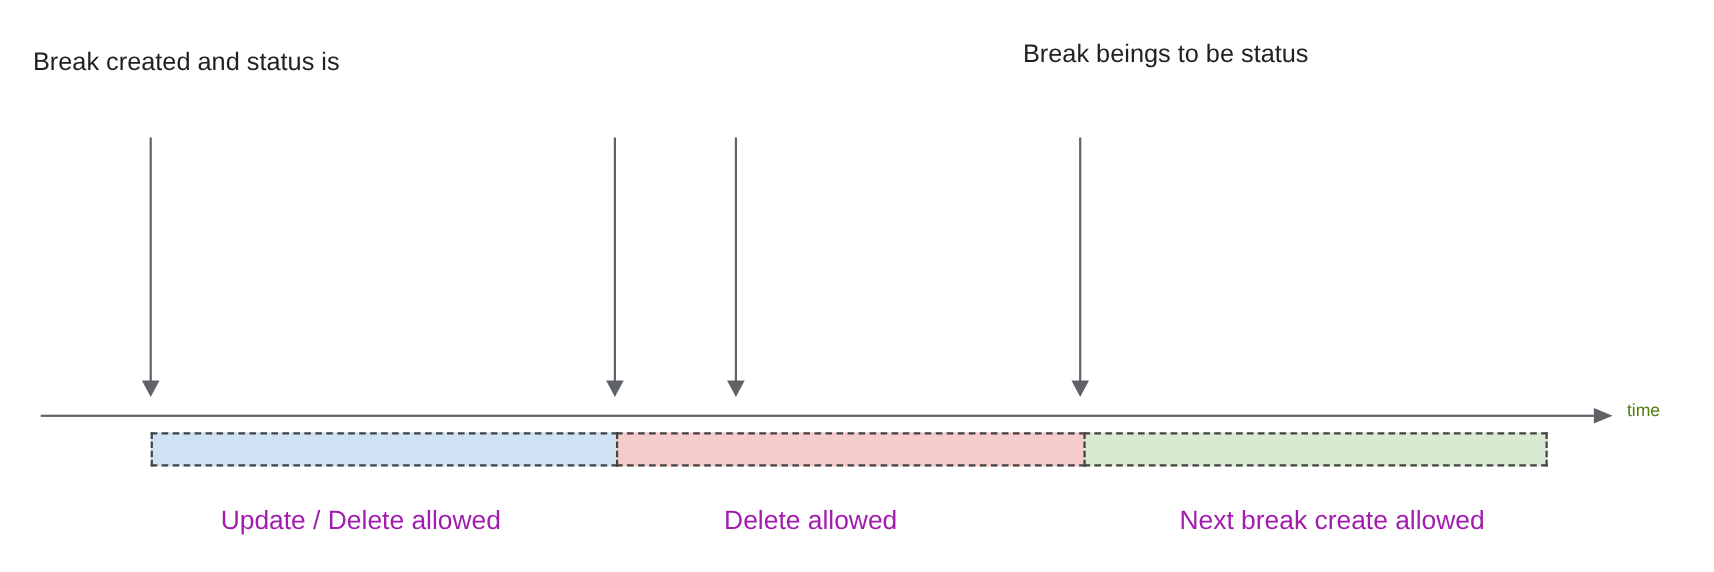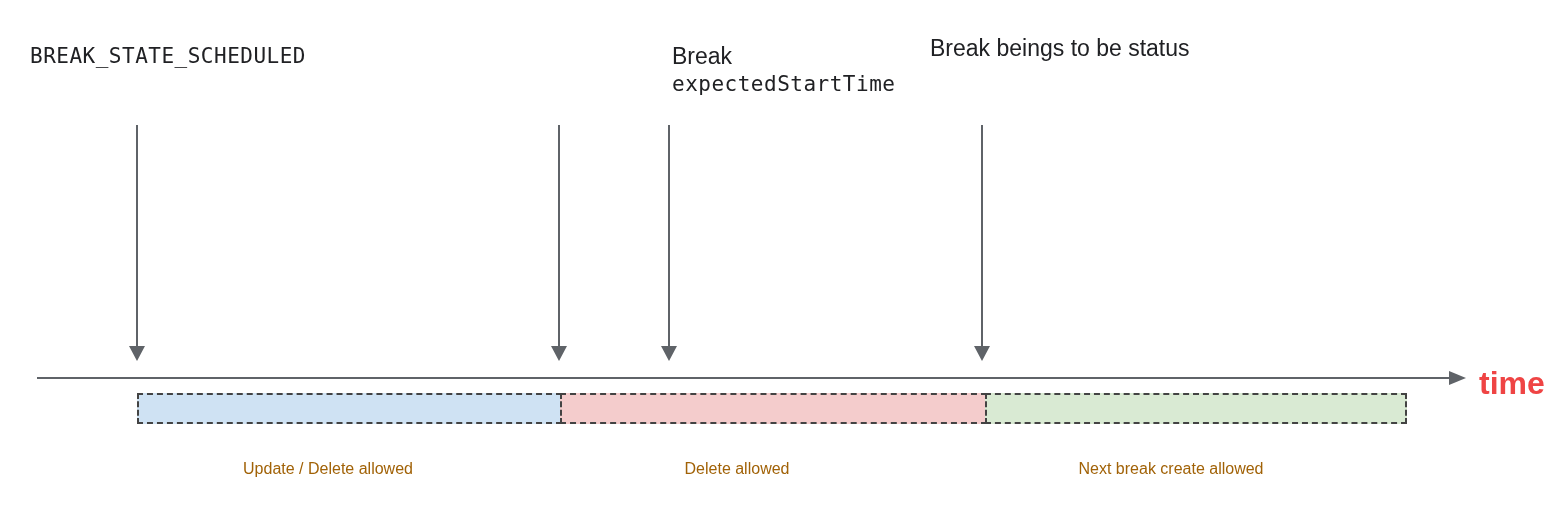--- a/index.html
+++ b/index.html
@@ -64,23 +64,22 @@
     top: 371px;
     width: 0; height: 0;
     border-top: 7px solid transparent;
     border-bottom: 7px solid transparent;
     border-left: 17px solid #5f6368;
   }
   .axis-label {
     position: absolute;
     left: 1479px;
     top: 365px;
-    font-size: 32px;
-    color: #ef4444;
-    font-weight: bold;
+    font-size: 16px;
+    color: #4d7c0f;
   }
   
   .segments {
     position: absolute;
     left: 137px;
     top: 393px;
     display: flex;
   }
   .segment {
     box-sizing: border-box;
@@ -89,42 +88,38 @@
   }
   .segment + .segment { margin-left: -2px; }
   #seg1 { width: 425px; background: #cfe2f3; }
   #seg2 { width: 427px; background: #f4cccc; }
   #seg3 { width: 422px; background: #d9ead3; }
   
   .seg-label {
     position: absolute;
     top: 460px;
     transform: translateX(-50%);
-    font-size: 16px;
+    font-size: 24px;
     white-space: nowrap;
-    color: #a16207;
+    color: #a21caf;
   }
   #seglabel1 { left: 328px; }
   #seglabel2 { left: 737px; }
-  #seglabel3 { left: 1171px; text-align: right; }
+  #seglabel3 { left: 1211px; text-align: right; }
 </style>
 </head>
 <body>
 
 <div class="canvas">
 
   <div class="annotation" id="ann1">
-    <div class="code">BREAK_STATE_SCHEDULED</div>
+    <div>Break created and status is</div>
   </div>
 
 
-  <div class="annotation" id="ann3">
-    <div>Break</div>
-    <div class="code">expectedStartTime</div>
-  </div>
 
   <div class="annotation" id="ann4">
     <div>Break beings to be status</div>
   </div>
 
   <div class="down-arrow" id="arrow1">
     <div class="head"></div>
   </div>
   <div class="down-arrow" id="arrow2">
     <div class="head"></div>

